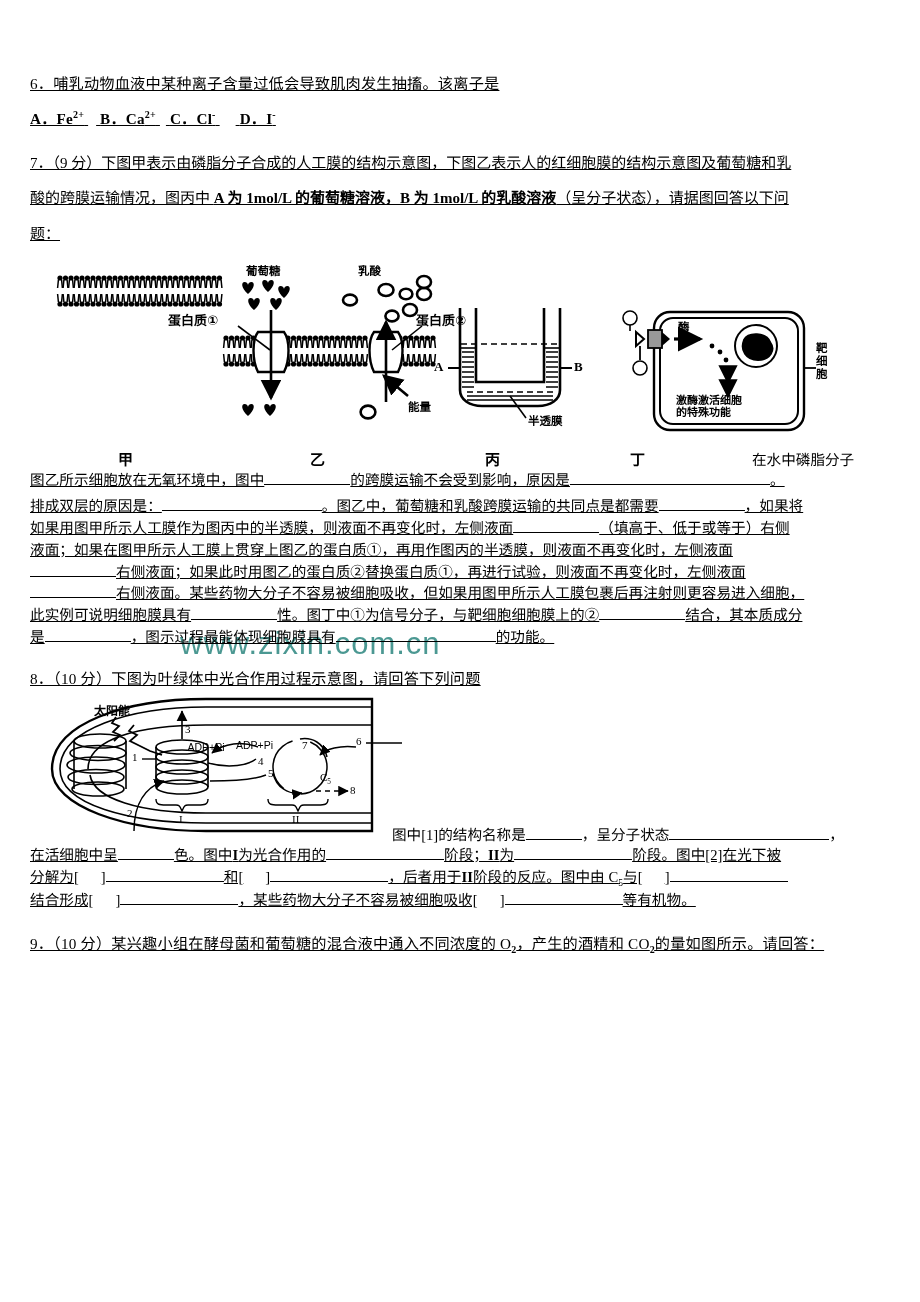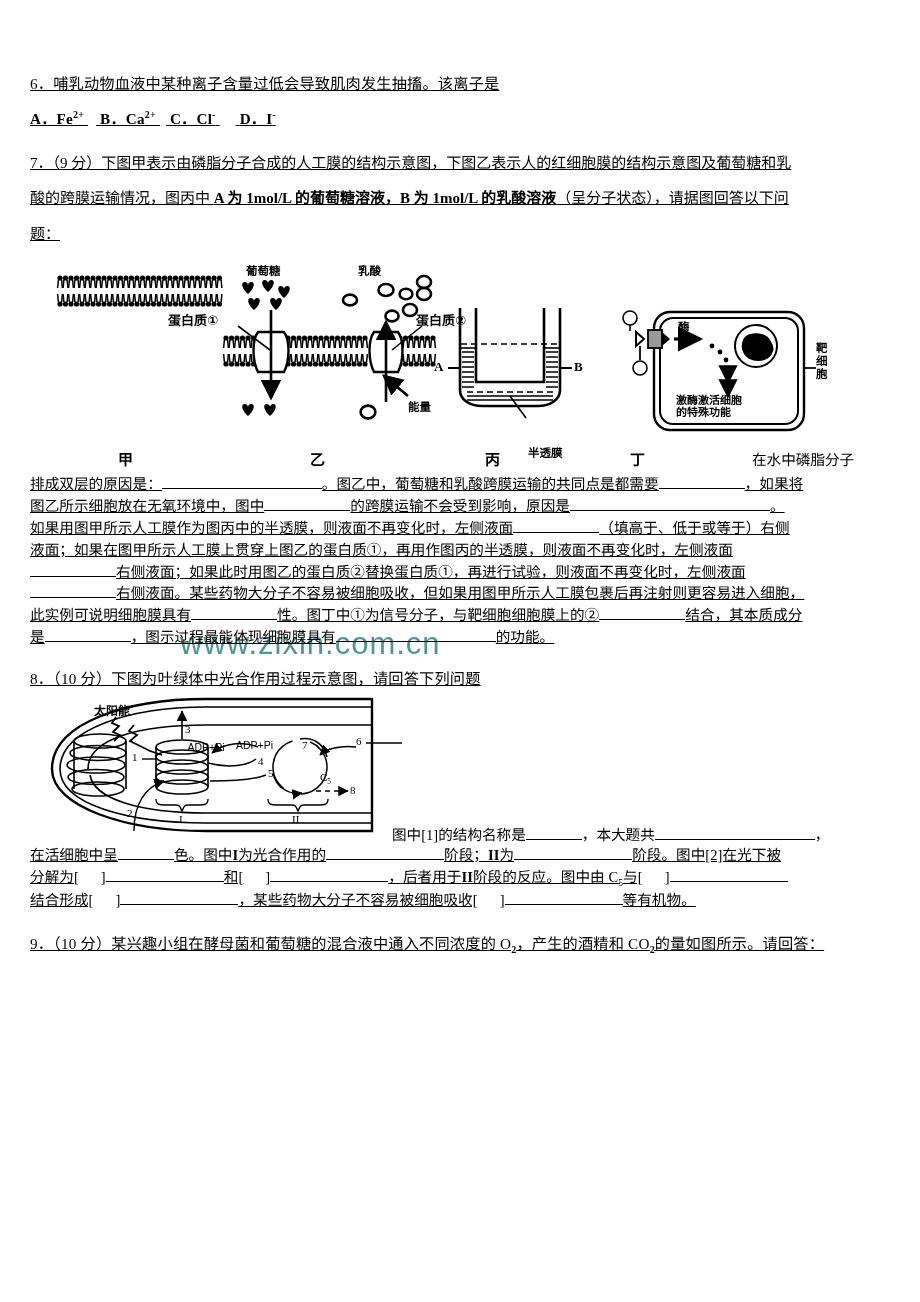--- a/index.html
+++ b/index.html
@@ -393,44 +393,44 @@
       </svg>
 
       <div style="position:absolute; left:0; top:0; width:860px; height:190px; font-family:'Liberation Sans','DejaVu Sans',sans-serif;">
         <span style="position:absolute; left:216px; top:2px; font-size:11.5px; font-weight:bold;">葡萄糖</span>
         <span style="position:absolute; left:328px; top:2px; font-size:11.5px; font-weight:bold;">乳酸</span>
         <span style="position:absolute; left:138px; top:50px; font-size:13px; font-weight:bold;">蛋白质①</span>
         <span style="position:absolute; left:386px; top:50px; font-size:13px; font-weight:bold;">蛋白质②</span>
         <span style="position:absolute; left:378px; top:138px; font-size:11.5px; font-weight:bold;">能量</span>
         <span style="position:absolute; left:404px; top:99px; font-size:13px; font-weight:bold; font-family:'Liberation Serif',serif;">A</span>
         <span style="position:absolute; left:544px; top:99px; font-size:13px; font-weight:bold; font-family:'Liberation Serif',serif;">B</span>
-        <span style="position:absolute; left:498px; top:152px; font-size:11.5px; font-weight:bold;margin-top:32px;">半透膜</span>
+        <span style="position:absolute; left:498px; top:152px; font-size:11.5px; font-weight:bold;">半透膜</span>
         <span style="position:absolute; left:648px; top:58px; font-size:11.5px; font-weight:bold;">酶</span>
         <span style="position:absolute; left:646px; top:134px; font-size:11px; font-weight:bold; line-height:1.12;">
           <span>激酶激活细胞</span><br>
           <span>的特殊功能</span>
         </span>
         <span style="position:absolute; left:786px; top:66px; font-size:11.5px; font-weight:bold; width:13px; line-height:1.15;margin-top:16px;">靶细胞</span>
       </div>
     </div>
 
     <div class="fig-labels" style="margin-top:-2px;">
       <span style="left:88px;">甲</span>
       <span style="left:280px;">乙</span>
       <span style="left:455px;">丙</span>
       <span style="left:600px;">丁</span>
       <span style="left:722px; font-weight:normal; font-size:14.6px; font-family:'Liberation Serif',serif;">在水中磷脂分子</span>
     </div>
 
+    <div class="body-line">
+      <span>图乙所示细胞放在无氧环境中，图中</span><span class="blank-m"></span><span>的跨膜运输不会受到影响，原因是</span><span class="blank-xxl"></span><span>。</span>
+    </div>
+
     <div class="body-line" style="margin-top:4px;">
       <span>排成双层的原因是：</span><span class="blank-xl"></span><span>。图乙中，葡萄糖和乳酸跨膜运输的共同点是都需要</span><span class="blank-m"></span><span>，如果将</span>
-    </div>
-
-    <div class="body-line">
-      <span>图乙所示细胞放在无氧环境中，图中</span><span class="blank-m"></span><span>的跨膜运输不会受到影响，原因是</span><span class="blank-xxl"></span><span>。</span>
     </div>
 
     <div class="body-line">
       <span>如果用图甲所示人工膜作为图丙中的半透膜，则液面不再变化时，左侧液面</span><span class="blank-m"></span><span>（填高于、低于或等于）右侧</span>
     </div>
 
     <div class="body-line">液面；如果在图甲所示人工膜上贯穿上图乙的蛋白质①，再用作图丙的半透膜，则液面不再变化时，左侧液面</div>
 
     <div class="body-line">
       <span class="blank-m"></span><span>右侧液面；如果此时用图乙的蛋白质②替换蛋白质①，再进行试验，则液面不再变化时，左侧液面</span>
@@ -527,21 +527,21 @@
         <span style="position:absolute; left:228px; top:60px; font-size:11px;">4</span>
         <span style="position:absolute; left:238px; top:72px; font-size:11px;">5</span>
         <span style="position:absolute; left:326px; top:40px; font-size:11px;">6</span>
         <span style="position:absolute; left:272px; top:44px; font-size:11px;">7</span>
         <span style="position:absolute; left:320px; top:89px; font-size:11px;">8</span>
         <span style="position:absolute; left:149px; top:118px; font-size:11px; font-family:'Liberation Serif',serif;">I</span>
         <span style="position:absolute; left:262px; top:118px; font-size:11px; font-family:'Liberation Serif',serif;">II</span>
       </div>
 
       <div class="tail-text" style="left:362px; top:128px;">
-        <span>图中[1]的结构名称是</span><span class="blank-s"></span><span>，本大题共</span><span class="blank-xl"></span><span>，</span>
+        <span>图中[1]的结构名称是</span><span class="blank-s"></span><span>，呈分子状态</span><span class="blank-xl"></span><span>，</span>
       </div>
     </div>
 
     <div class="body-line" style="">
       <span>在活细胞中呈</span><span class="blank-s"></span><span>色。图中</span><span class="bold">I</span><span>为光合作用的</span><span class="blank-l"></span><span>阶段；</span><span class="bold">II</span><span>为</span><span class="blank-l"></span><span>阶段。图中[2]在光下被</span>
     </div>
 
     <div class="body-line">
       <span>分解为[</span><span style="display:inline-block;width:22px"></span><span>]</span><span class="blank-l"></span><span>和[</span><span style="display:inline-block;width:22px"></span><span>]</span><span class="blank-l"></span><span>，后者用于</span><span class="bold">II</span><span>阶段的反应。图中由 C</span><sub>5</sub><span>与[</span><span style="display:inline-block;width:22px"></span><span>]</span><span class="blank-l"></span>
     </div>

